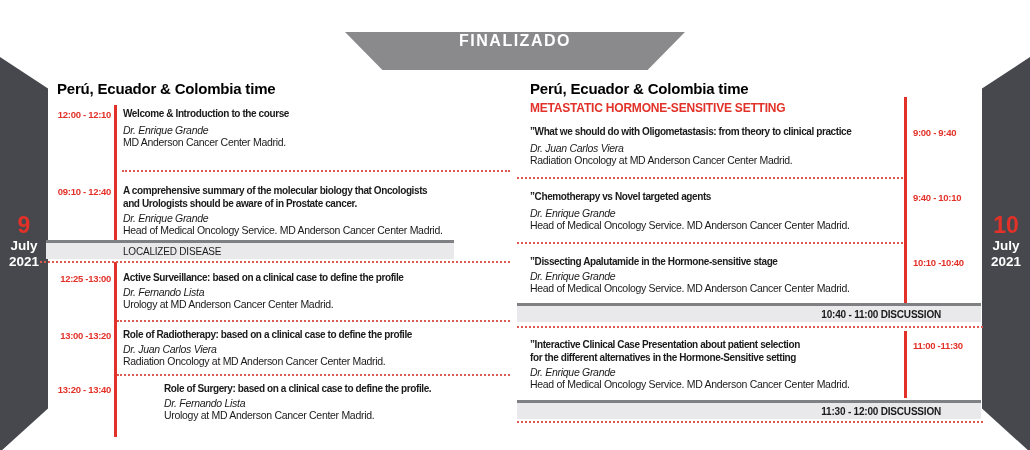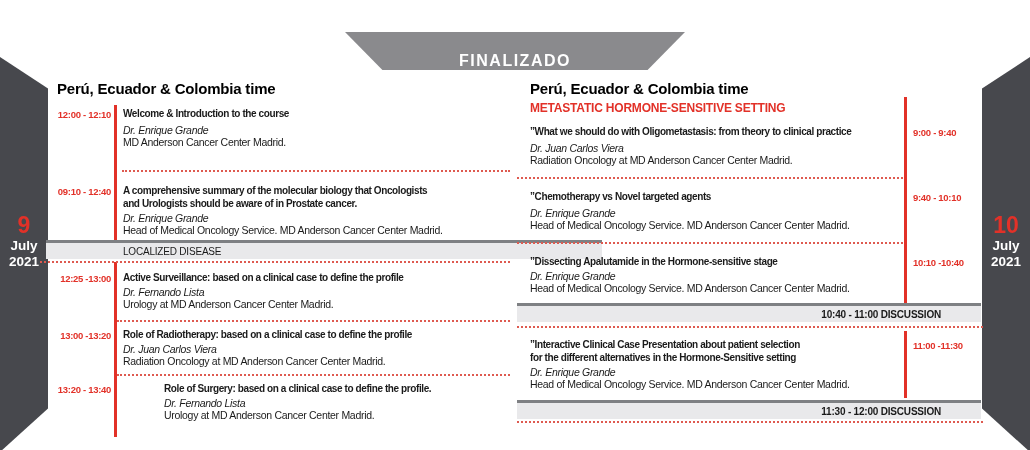--- a/index.html
+++ b/index.html
@@ -5,21 +5,21 @@
   html,body{margin:0;padding:0;}
   body{
     width:1030px;height:450px;position:relative;overflow:hidden;
     background:#ffffff;font-family:"Liberation Sans",sans-serif;color:#1a1a1a;
   }
   
   .ribbon{
     position:absolute;left:345px;top:32px;width:340px;height:38px;
     background:#8a8a8d;
     clip-path:polygon(0 0,100% 0,89% 100%,11% 100%);
-    display:flex;align-items:flex-end;justify-content:center;
+    display:flex;align-items:flex-start;justify-content:center;
     color:#ffffff;font-weight:bold;font-size:16px;letter-spacing:1.5px;
   }
   
   .band{position:absolute;top:57px;width:48px;height:395px;background:#47484d;}
   .band.left{left:0;clip-path:polygon(0 0,100% 8%,100% 89%,0 100%);}
   .band.right{left:982px;clip-path:polygon(0 8%,100% 0,100% 100%,0 89%);}
   .band .date{position:absolute;top:155px;left:0;width:100%;text-align:center;line-height:1.15;}
   .band .day{color:#e23128;font-weight:bold;font-size:23px;display:block;}
   .band .month,.band .year{color:#ffffff;font-weight:bold;font-size:13.5px;display:block;}
   
@@ -38,21 +38,21 @@
   .session.sright .content{width:375px;flex-shrink:0;}
   .session.sright .time{margin-left:8px;}
   .title-line{font-weight:bold;font-size:10px;letter-spacing:-0.4px;line-height:13px;white-space:nowrap;}
   .speaker{font-style:italic;font-size:10.5px;letter-spacing:-0.3px;line-height:12px;margin-top:4px;}
   .affil{font-size:10.5px;letter-spacing:-0.3px;line-height:12px;}
   
   .secbar{
     position:absolute;height:19px;background:#e9e9eb;border-top:3px solid #7e8083;
     display:flex;align-items:center;font-size:10px;letter-spacing:-0.2px;color:#1a1a1a;
   }
-  .secbar.leftbar{left:46px;top:240px;width:556px;padding-left:77px;box-sizing:border-box;}
+  .secbar.leftbar{left:46px;top:240px;width:408px;padding-left:77px;box-sizing:border-box;}
   .secbar.rightbar{left:517px;width:464px;justify-content:flex-end;padding-right:40px;box-sizing:border-box;font-weight:bold;}
 </style>
 </head>
 <body>
 
 <div class="ribbon">
   <span>FINALIZADO</span>
 </div>
 
 <div class="band left">

